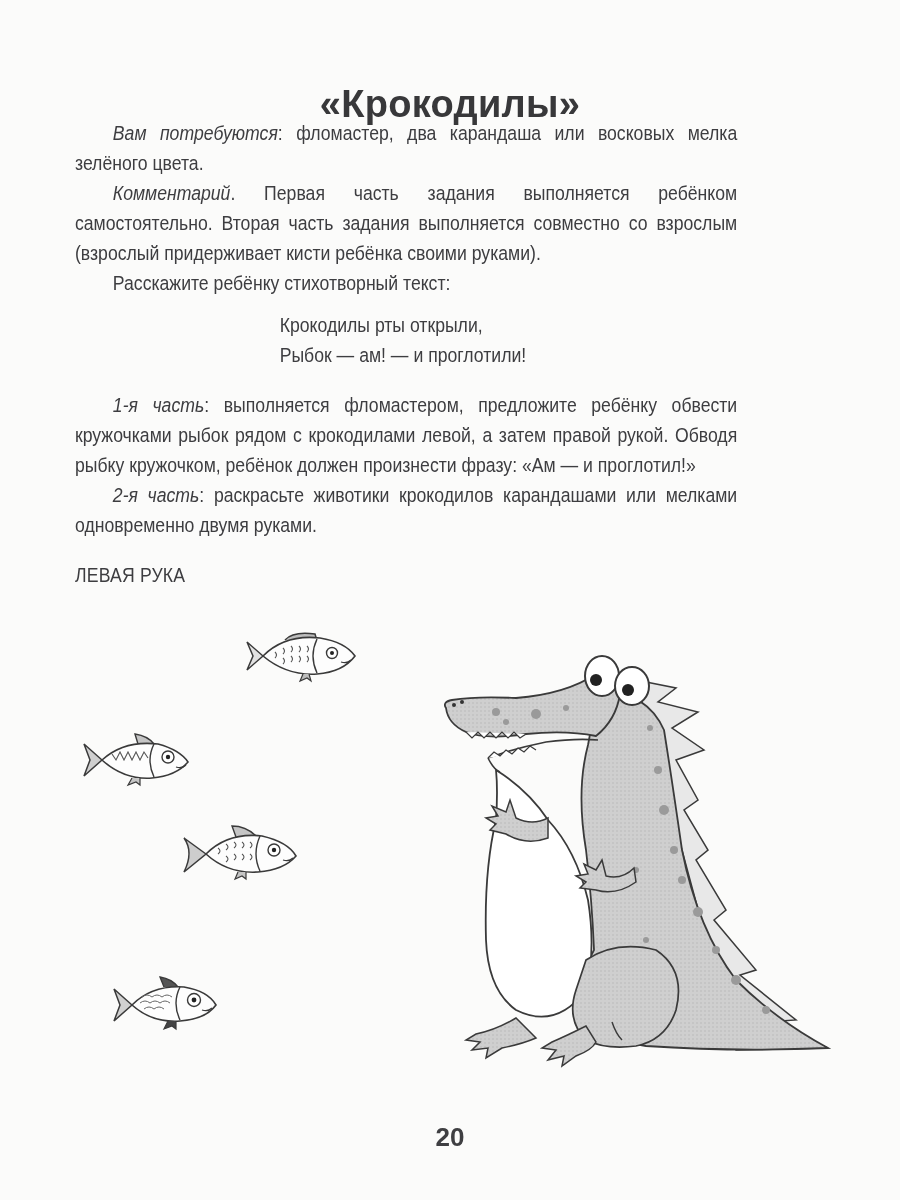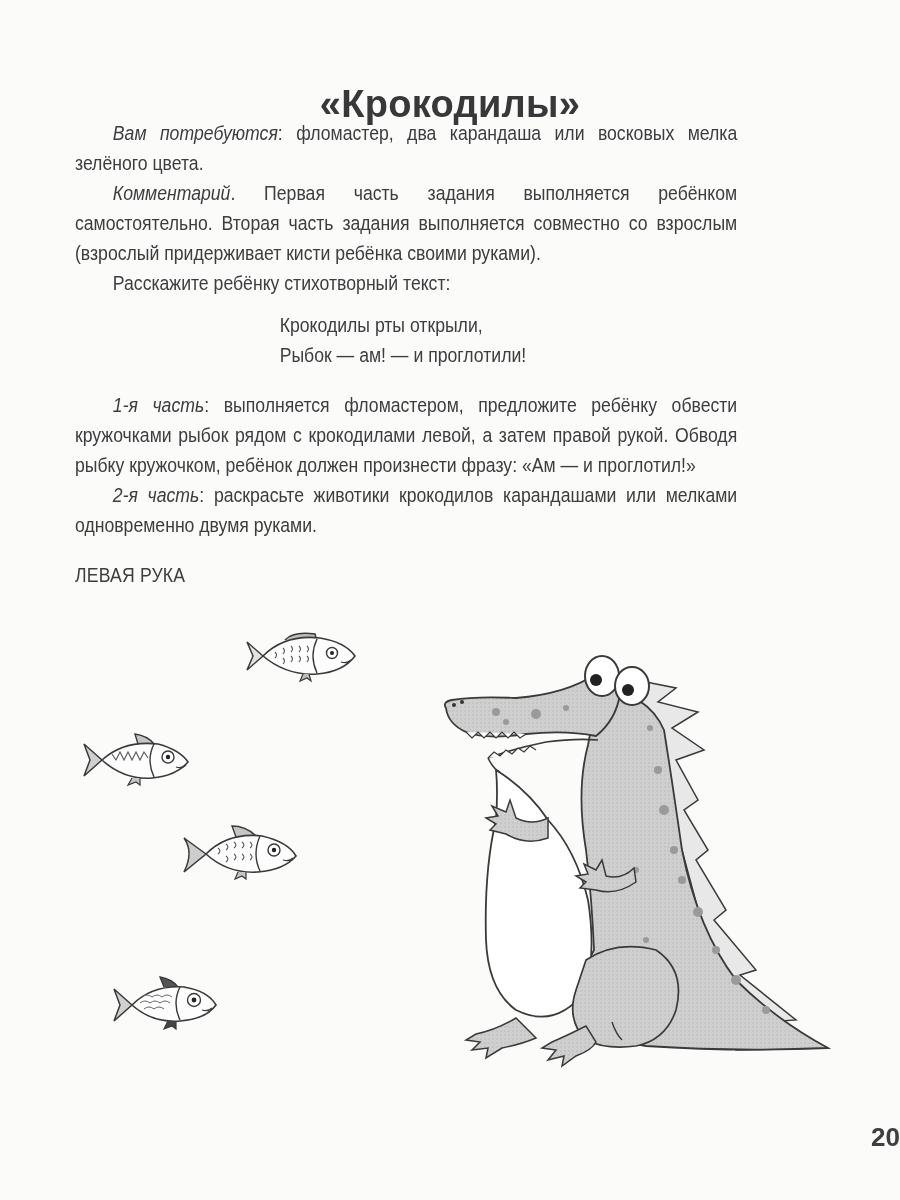--- a/index.html
+++ b/index.html
@@ -33,21 +33,21 @@
   }
   .poem div { line-height: 30px; }
   .gap { height: 10px; }
   .section-label {
     margin-top: 20px !important;
     text-align: left !important;
     letter-spacing: 0.2px;
   }
   .page-number {
     position: absolute; left: 0; right: 0; top: 1122px;
-    text-align: right;
+    text-align: center;
     font-weight: bold; font-size: 26px; color: #3f3f42;
   }
   svg.ill { position: absolute; overflow: visible; }
 </style>
 </head>
 <body>
 
 <div class="page">
 
   <h1 class="title">«Крокодилы»</h1>

